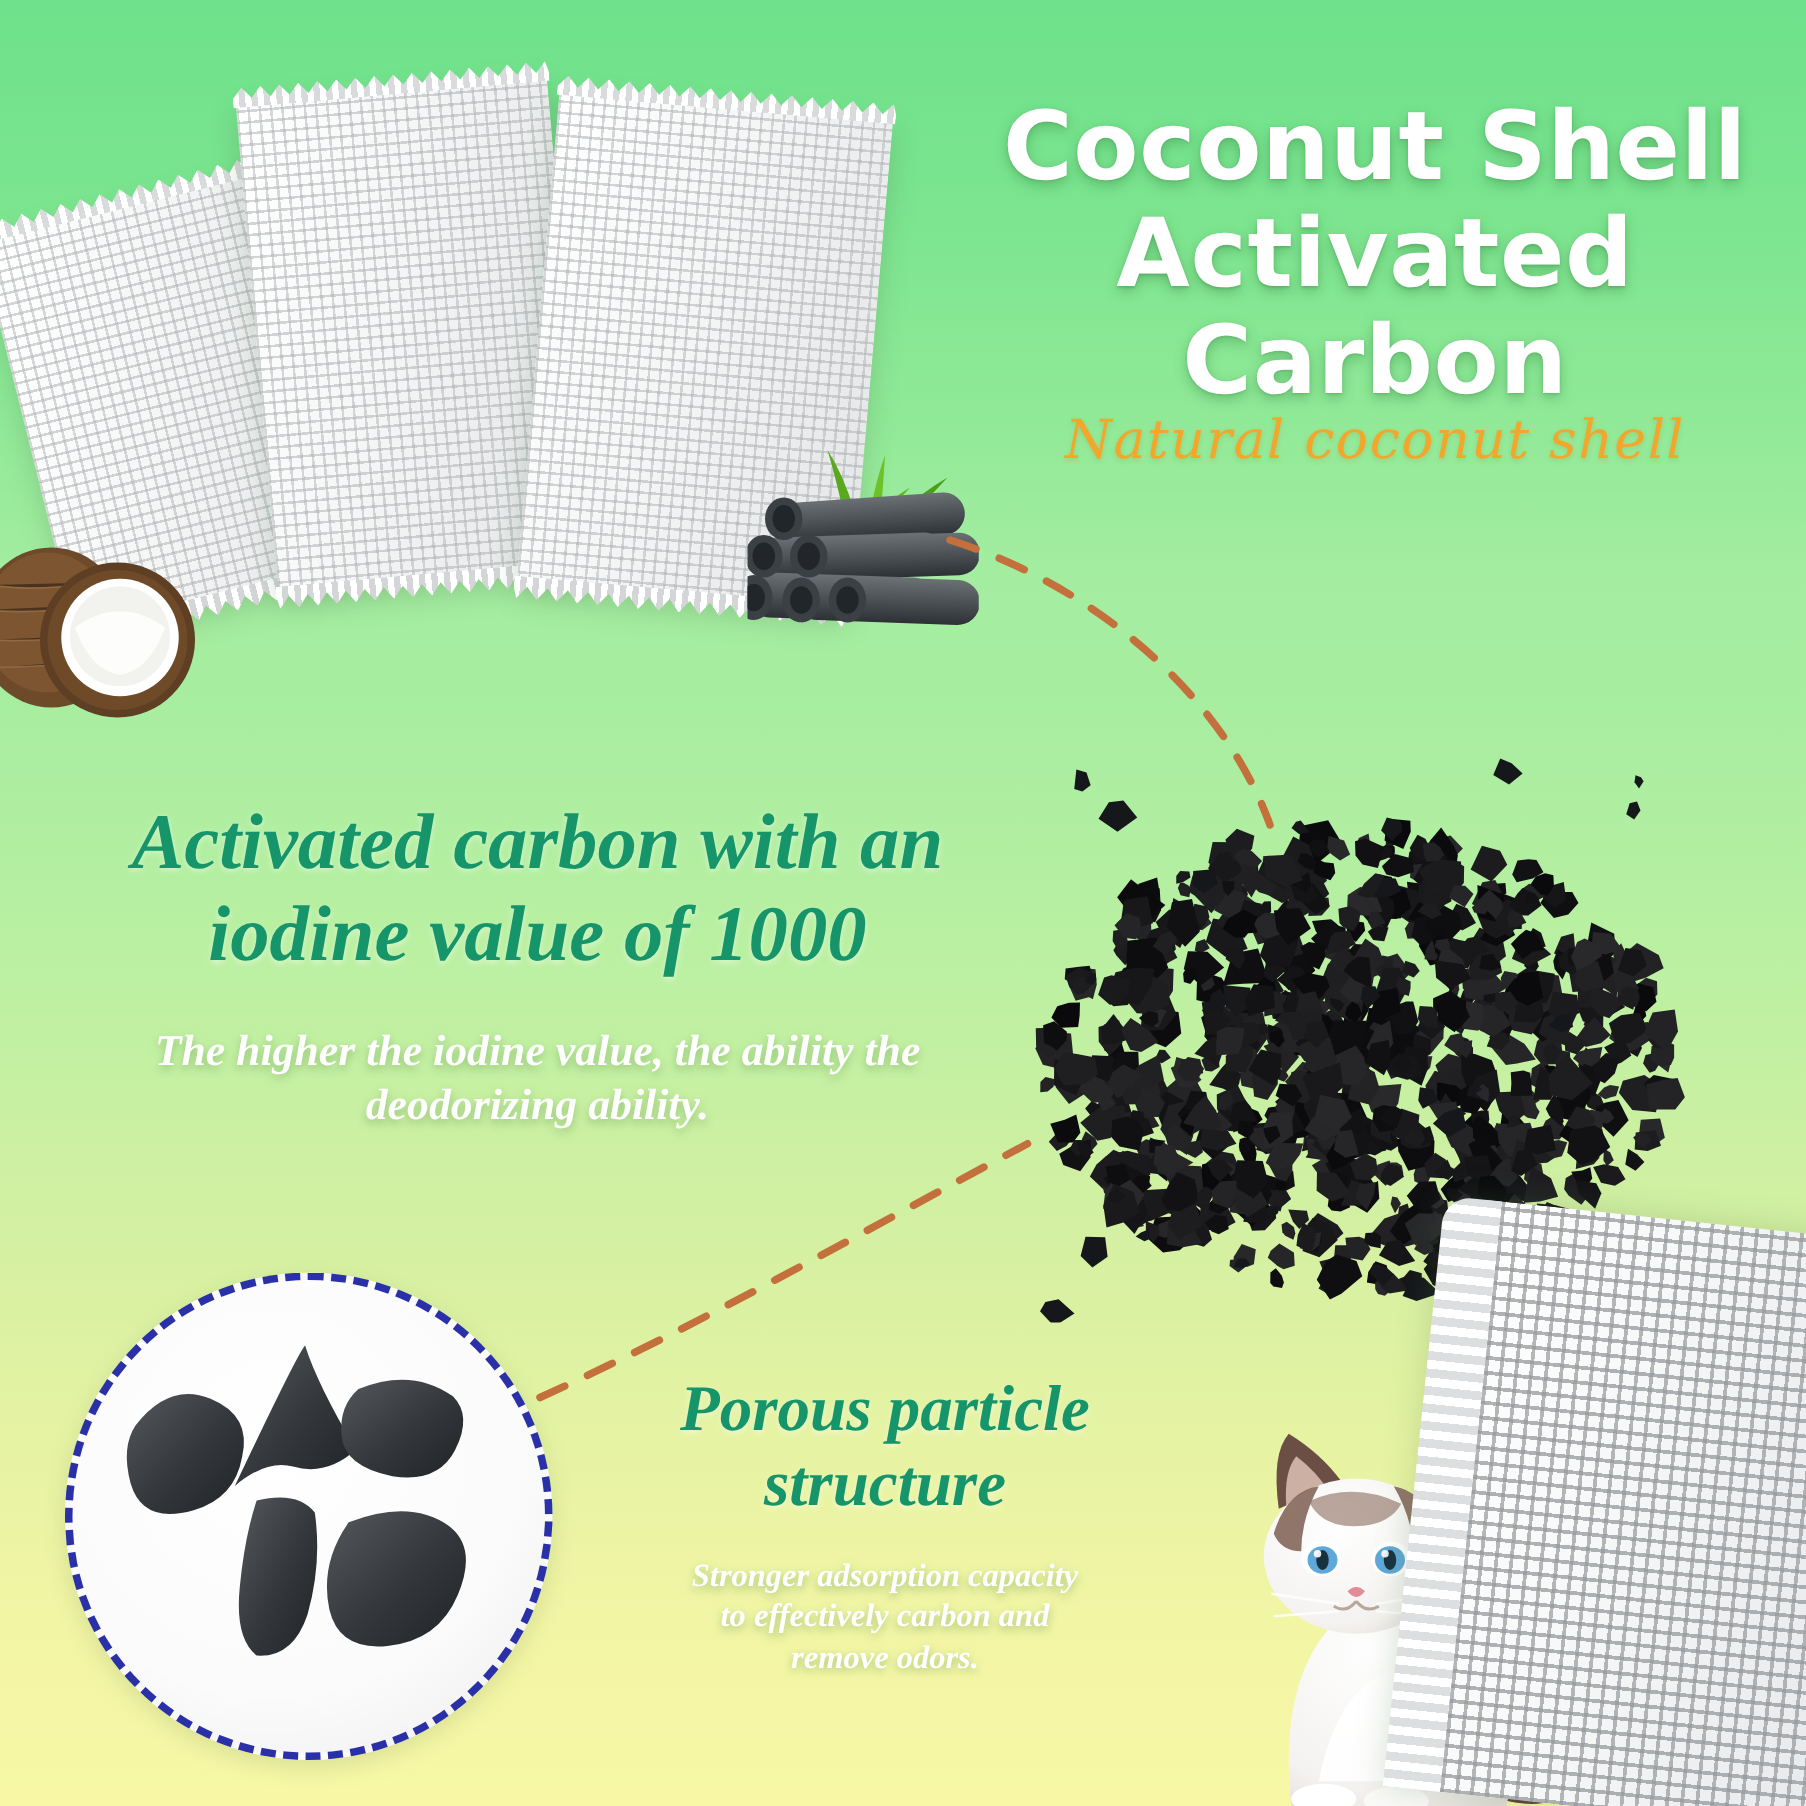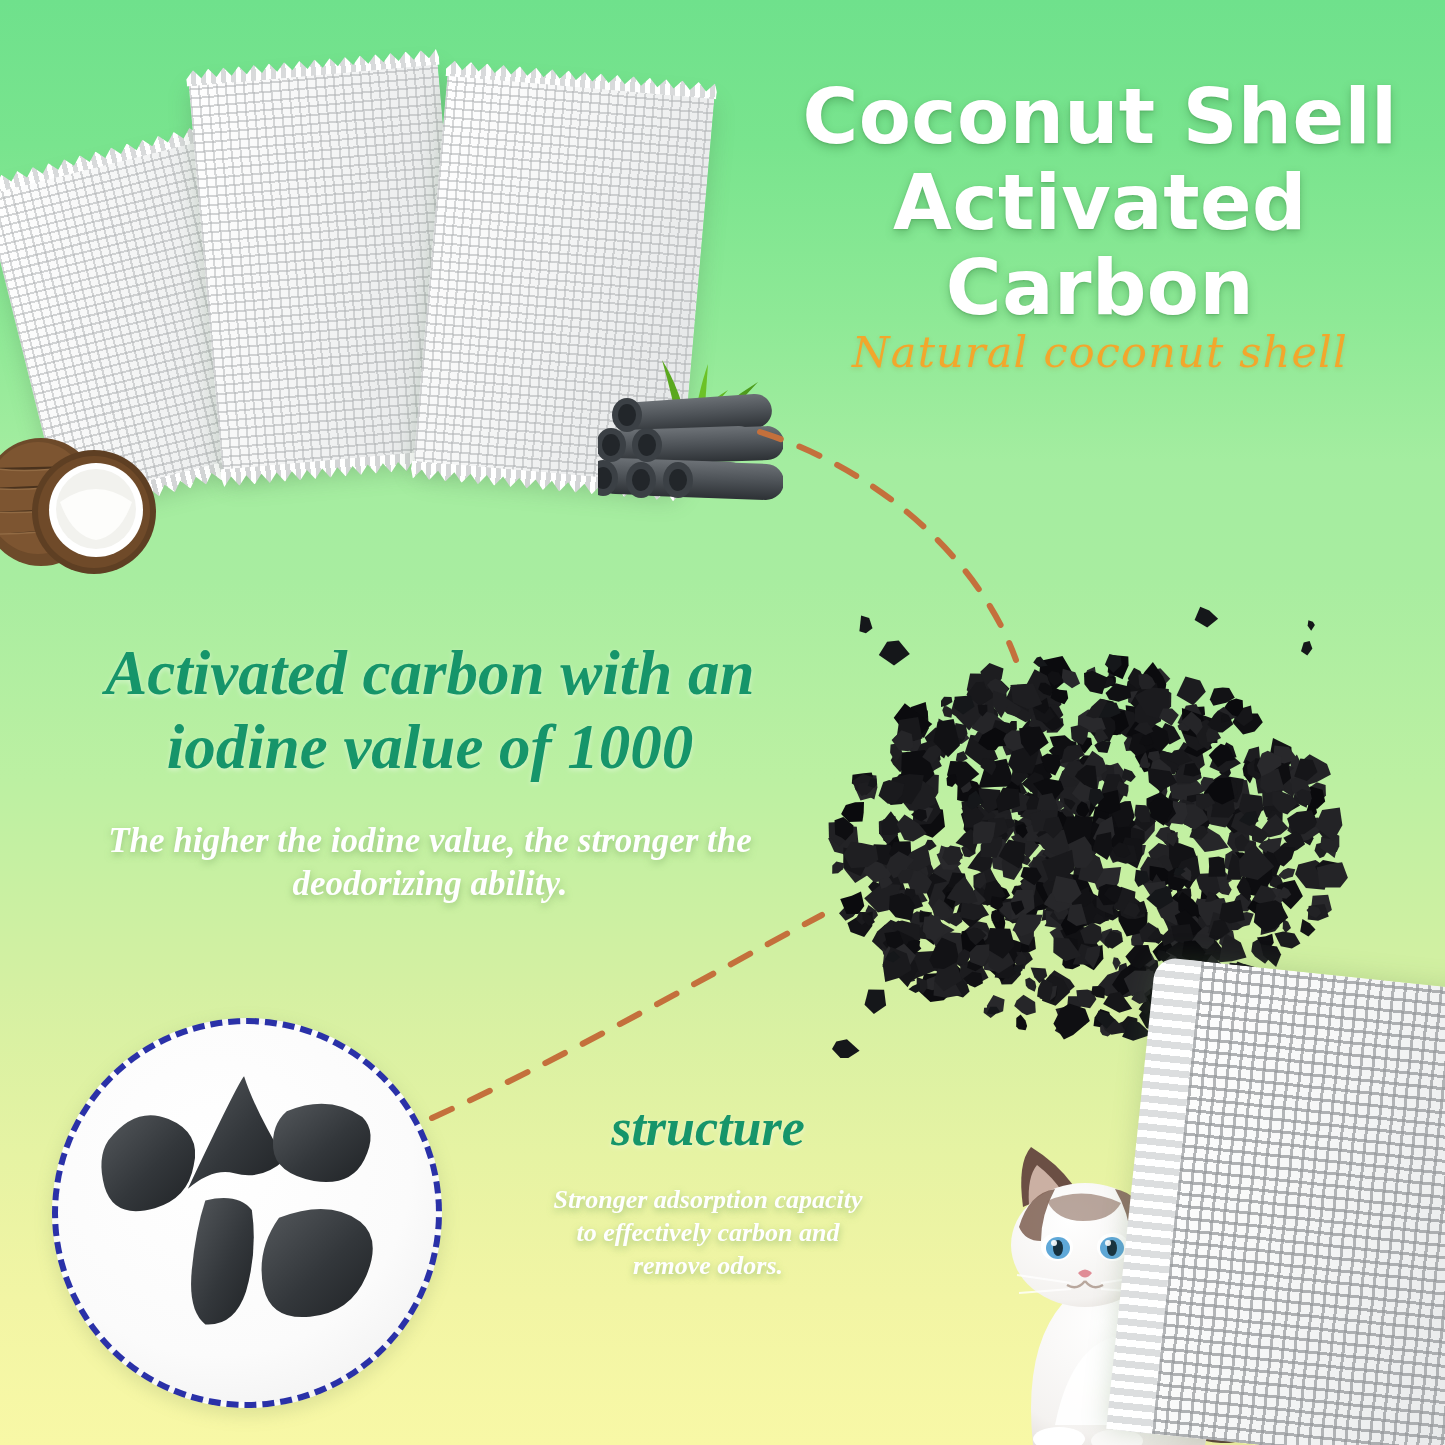--- a/index.html
+++ b/index.html
@@ -1104,27 +1104,28 @@
     <div class="title-line l3">Carbon</div>
     <div class="subtitle">Natural coconut shell</div>
   </div>
 
   <div id="feature-iodine">
     <div class="feat-head">
       <div>Activated carbon with an</div>
       <div>iodine value of 1000</div>
     </div>
     <div class="feat-sub">
-      <div>The higher the iodine value, the stronger the</div>
+      <div>The higher the iodine value, the ability the</div>
       <div>deodorizing ability.</div>
     </div>
   </div>
 
   <div id="feature-porous">
     <div class="feat-head">
+      <div>Porous particle</div>
       <div>structure</div>
     </div>
     <div class="feat-sub">
       <div>Stronger adsorption capacity</div>
       <div>to effectively carbon and</div>
       <div>remove odors.</div>
     </div>
   </div>
 
 </div>

